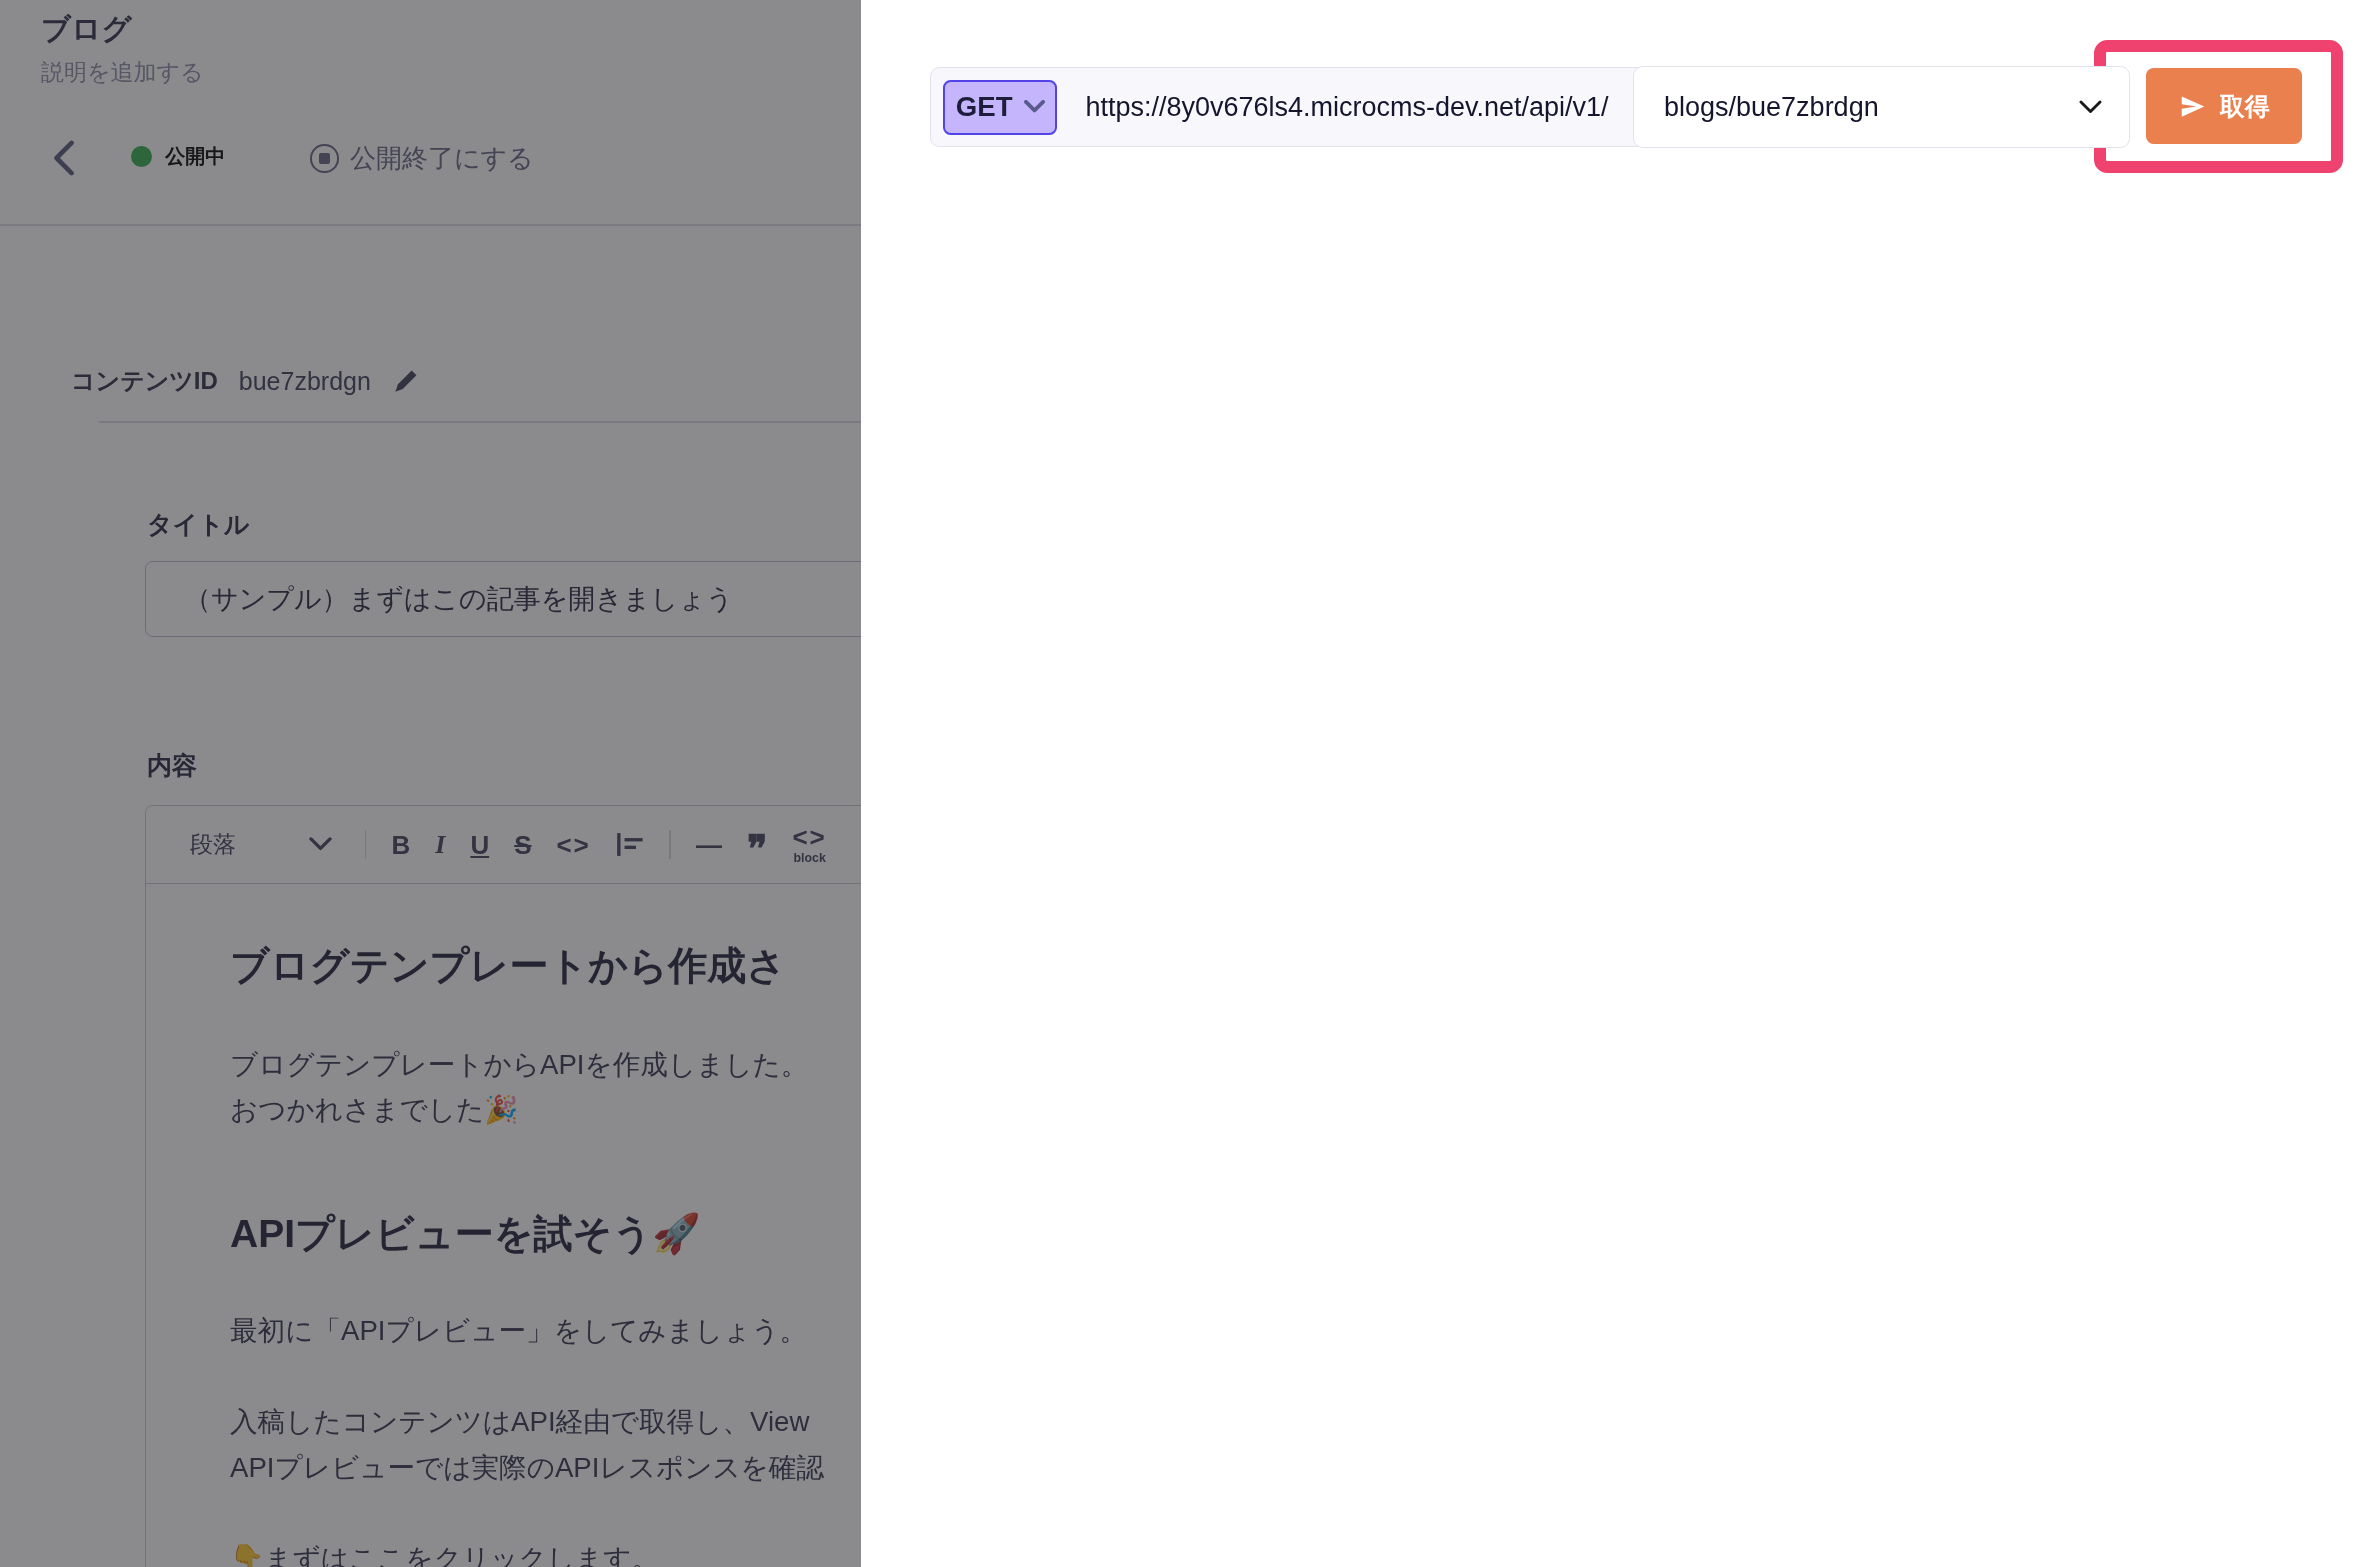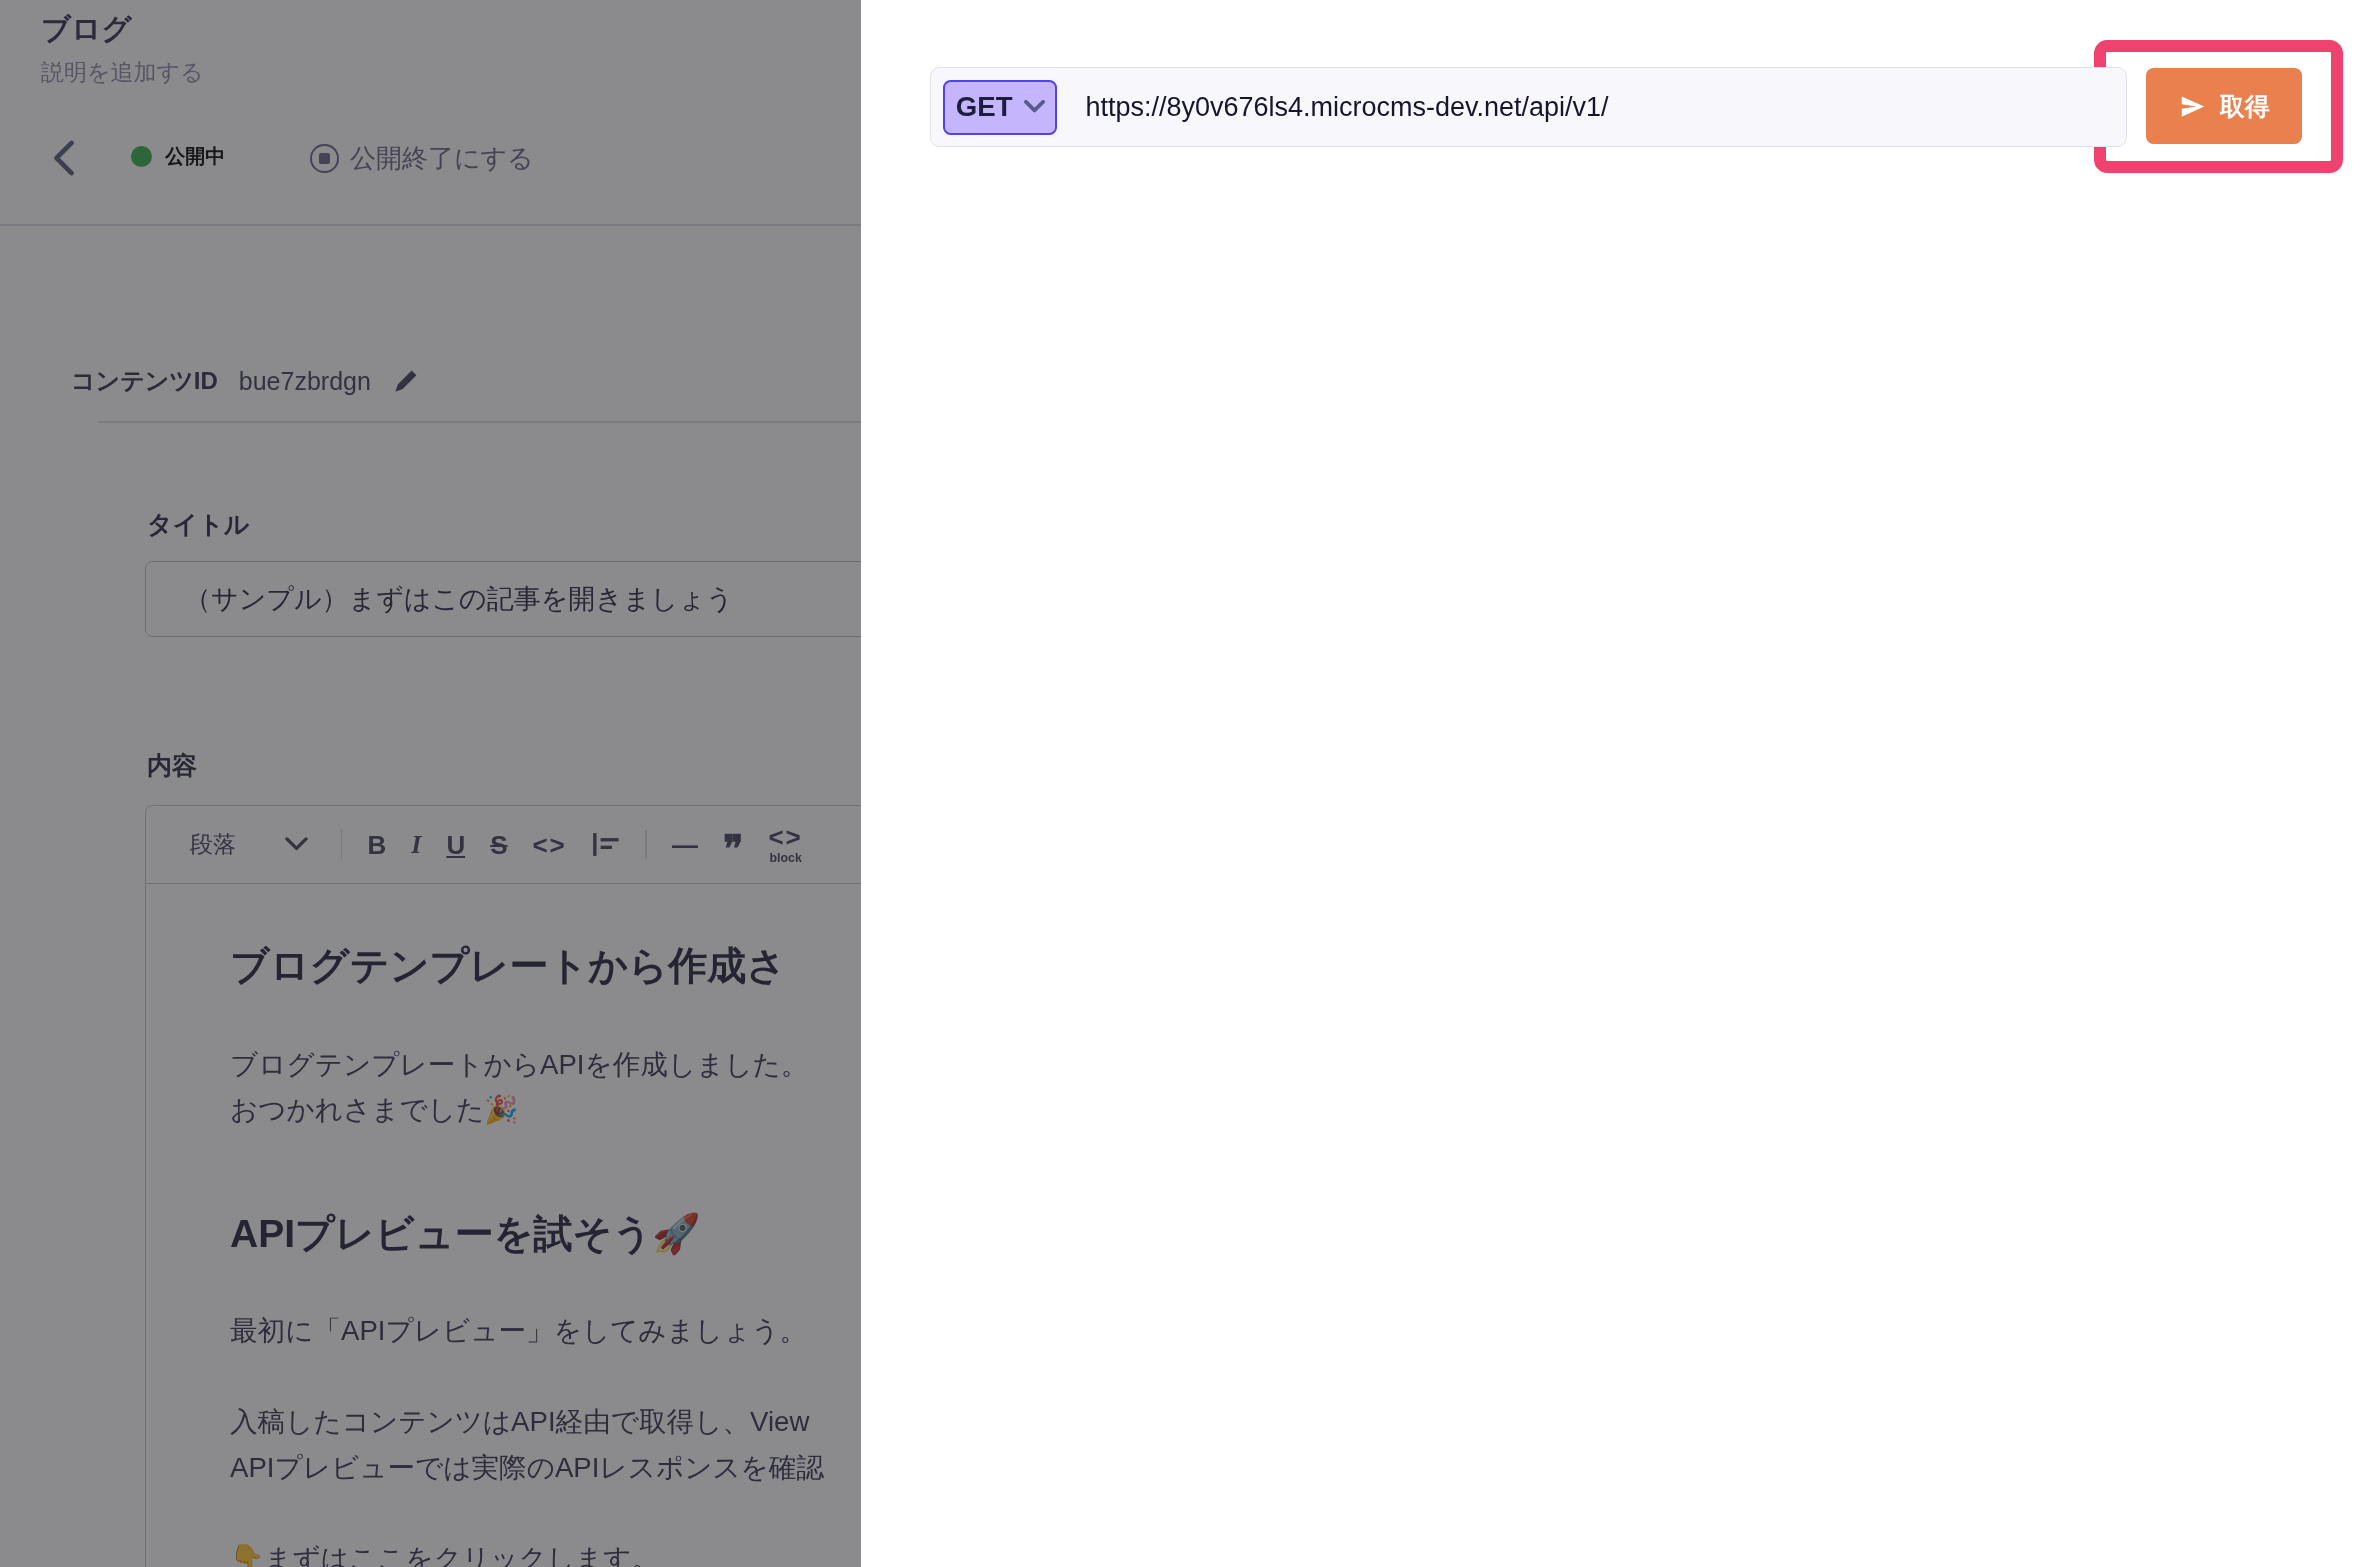--- a/index.html
+++ b/index.html
@@ -31,21 +31,21 @@
   .contentid-value { font-size:25px; color:#3A3A54; }
 
   .field-label { font-size:25px; font-weight:bold; color:#23233D; }
   #title-label { left:147px; top:508px; }
   #title-input { left:145px; top:561px; width:761px; height:76px; border:1.9px solid #B9B9C9; border-radius:7.6px;
                  display:flex; align-items:center; padding-left:38px; font-size:27px; color:#23233D; background:transparent; }
   #body-label { left:147px; top:749px; }
 
   #editor { left:145px; top:805px; width:770px; height:763px; border:1.9px solid #C5C5D2; border-radius:7.6px 7.6px 0 0; }
   #toolbar { display:flex; align-items:center; height:78px; border-bottom:1.9px solid #C5C5D2; padding-left:44px; gap:25px; color:#3C3C58; }
-  .tb-group { display:flex; align-items:center; gap:49px; margin-right:7.6px; }
+  .tb-group { display:flex; align-items:center; gap:73px; margin-right:7.6px; }
   .tb-para { font-size:23px; color:#3C3C58; }
   .tb-sep { width:1.9px; height:28.5px; background:#D4D4DE; }
   .tb-btn { font-size:26px; color:#3C3C58; display:flex; flex-direction:column; align-items:center; line-height:1; cursor:pointer; }
   .tb-b { font-weight:800; } .tb-i { font-style:italic; font-weight:700; font-family:"Liberation Serif",serif; }
   .tb-u { text-decoration:underline; font-weight:600; } .tb-s { text-decoration:line-through; font-weight:600; }
   .tb-code { font-weight:700; letter-spacing:1.9px; }
   .tb-quote { font-size:38px; height:23px; line-height:32px; font-family:"Liberation Serif",serif; font-weight:bold; }
   .tb-hr { font-weight:700; }
   .tb-block small { font-size:12.4px; margin-top:1.9px; font-weight:bold; }
 
@@ -207,20 +207,26 @@
 <div id="pink-box" class="abs"></div>
 
 <div id="api-bar" class="abs">
   <div id="method-select">
     <span class="m">GET</span>
     <svg width="21" height="13.3" viewBox="0 0 22 14">
       <polyline points="2,2 11,11 20,2" fill="none" stroke="#5A5A8E" stroke-width="4" stroke-linecap="round" stroke-linejoin="round"></polyline>
     </svg>
   </div>
   <span id="base-url">https://8y0v676ls4.microcms-dev.net/api/v1/</span>
+  <div id="endpoint-select">
+    <span class="v">blogs/bue7zbrdgn</span>
+    <svg width="23" height="14.3" viewBox="0 0 24 15">
+      <polyline points="2,2 12,12 22,2" fill="none" stroke="#1A1A1A" stroke-width="3" stroke-linecap="round" stroke-linejoin="round"></polyline>
+    </svg>
+  </div>
 </div>
 
 <div id="fetch-btn" class="abs">
   <svg width="30" height="27" viewBox="0 0 24 24">
     <path d="M2 3l20 9-20 9 0-7 13-2-13-2z" fill="#fff"></path>
   </svg>
   <span class="f">取得</span>
 </div>
 
 <div id="headers-head" class="abs sec-head">

